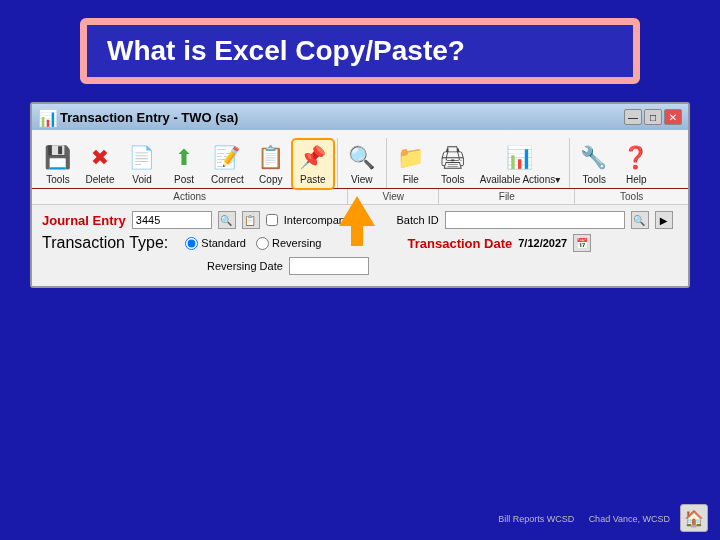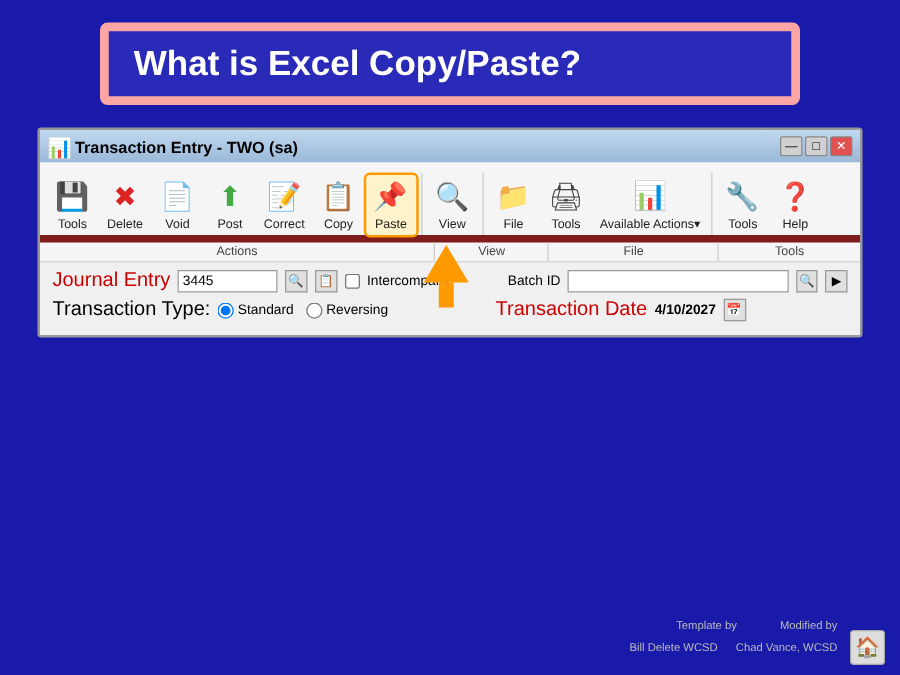--- a/index.html
+++ b/index.html
@@ -118,21 +118,21 @@
       height: 50px;
       background: #ccc;
       margin: 0 2px;
       align-self: flex-start;
       margin-top: 4px;
     }
     .ribbon-groups {
       display: flex;
       font-size: 10px;
       color: #444;
-      border-top: 6px solid #7f1d1d;
+      border-top: 1px solid #7f1d1d;
       padding: 0;
     }
     .ribbon-group-label {
       flex: 1;
       text-align: center;
       padding: 2px 0;
       border-right: 1px solid #ccc;
       font-size: 10px;
     }
     .ribbon-group-label:last-child { border-right: none; }
@@ -142,23 +142,23 @@
       background: #f0f0f0;
       padding: 6px 10px;
     }
     .form-row {
       display: flex;
       align-items: center;
       gap: 6px;
       margin-bottom: 5px;
     }
     .form-label {
-      font-size: 16px;
+      font-size: 13px;
       color: #cc0000;
-      font-weight: normal;
+      font-weight: bold;
       white-space: nowrap;
     }
     .form-label-black {
       font-size: 11px;
       color: #000;
       white-space: nowrap;
     }
     .form-input {
       height: 18px;
       border: 1px solid #999;
@@ -181,20 +181,21 @@
       display: flex;
       align-items: center;
       justify-content: center;
       font-size: 10px;
       cursor: pointer;
     }
     .radio-group {
       display: flex;
       gap: 10px;
       align-items: center;
+      margin-left: 11px;
     }
     .radio-item {
       display: flex;
       align-items: center;
       gap: 3px;
       font-size: 11px;
     }
     .type-label {
       font-size: 16px;
       color: #000;
@@ -353,36 +354,36 @@
         <div class="radio-item">
           <input type="radio" name="txtype" checked="" style="">
           <span>Standard</span>
         </div>
         <div class="radio-item">
           <input type="radio" name="txtype" style="">
           <span>Reversing</span>
         </div>
       </div>
       <span class="form-label" style="margin-left:80px; color:#cc0000;">Transaction Date</span>
-      <span class="date-value">4/10/2027</span>
+      <span class="date-value">7/12/2027</span>
       <div class="form-icon-btn">📅</div>
     </div>
 
+    <div class="form-row">
+      <span style="margin-left:165px;" class="form-label-black">Reversing Date</span>
+      <input class="form-input form-input-date" type="text" style="">
+    </div>
   </div>
 </div>
 
 <div style="position:absolute; left:339px; top:196px; display:flex; flex-direction:column; align-items:center;">
   <div style="width:0;height:0;border-left:18px solid transparent;border-right:18px solid transparent;border-bottom:30px solid #ff9900;"></div>
   <div style="width:12px;height:20px;background:#ff9900;"></div>
 </div>
 
 <div style="position:absolute;bottom:14px;right:50px;text-align:right;">
   <div>
-    <span style="font-size:9px;color:#bbb;">Template by</span>
-    <span style="font-size:9px;color:#bbb;margin-left:30px;">Modified by</span>
-  </div>
-  <div>
-    <span style="font-size:9px;color:#bbb;">Bill Delete WCSD</span>
+    <span style="font-size:9px;color:#bbb;">Bill Reports WCSD</span>
     <span style="font-size:9px;color:#bbb;margin-left:10px;">Chad Vance, WCSD</span>
   </div>
 </div>
 
 <div style="position:absolute;bottom:8px;right:12px;width:28px;height:28px;background:#ddd;border:1px solid #aaa;border-radius:3px;display:flex;align-items:center;justify-content:center;font-size:16px;cursor:pointer;">🏠</div>
 
 </body></html>

